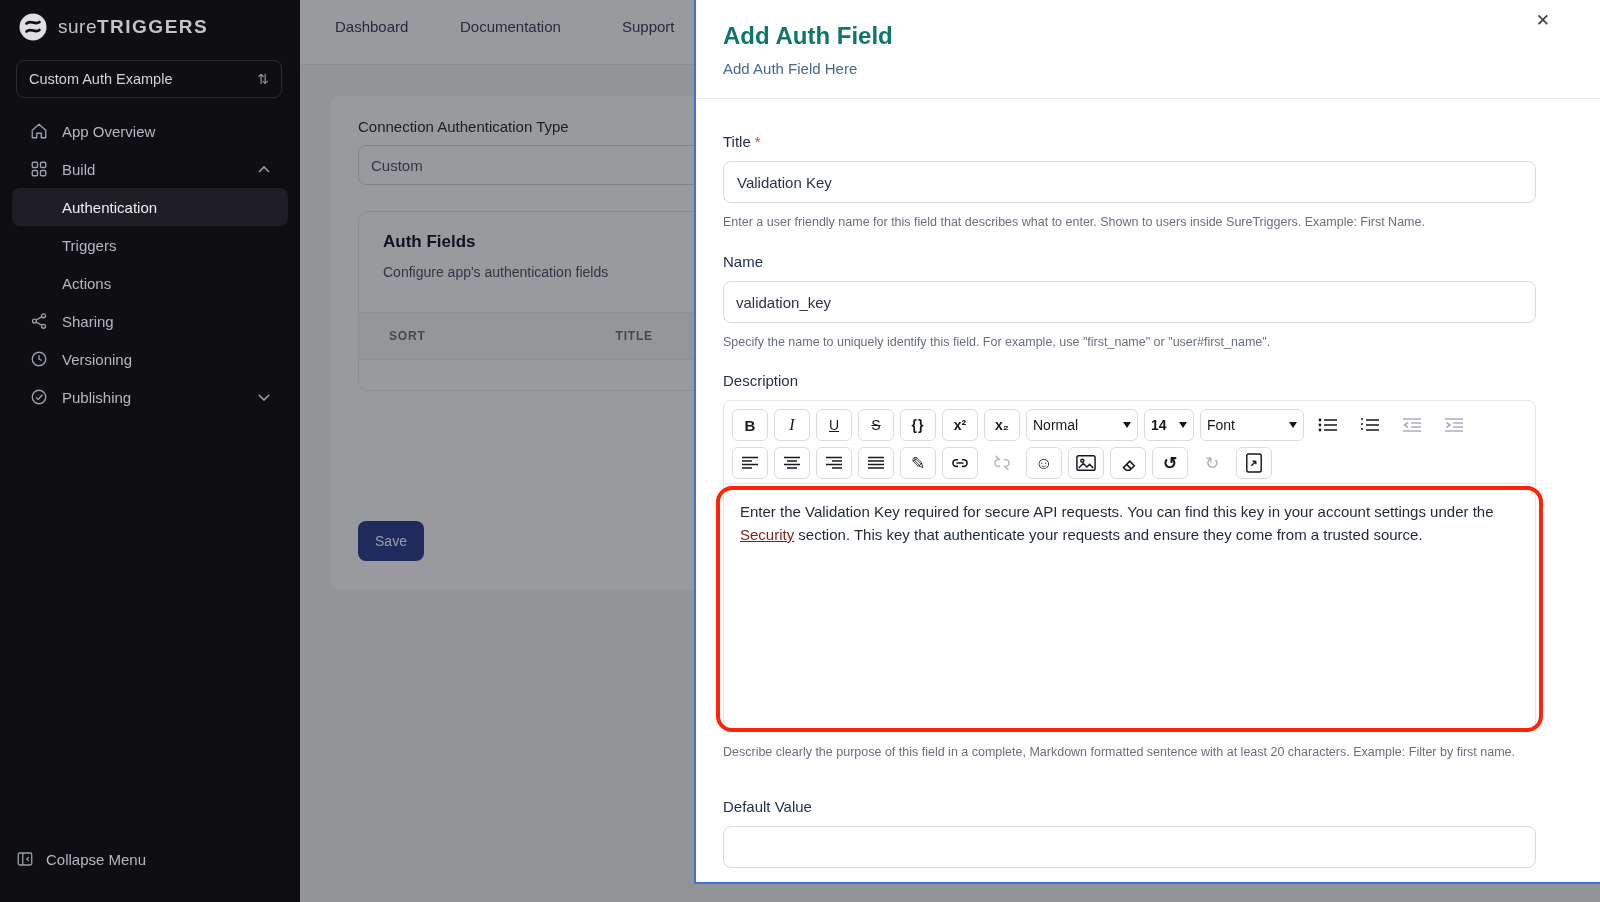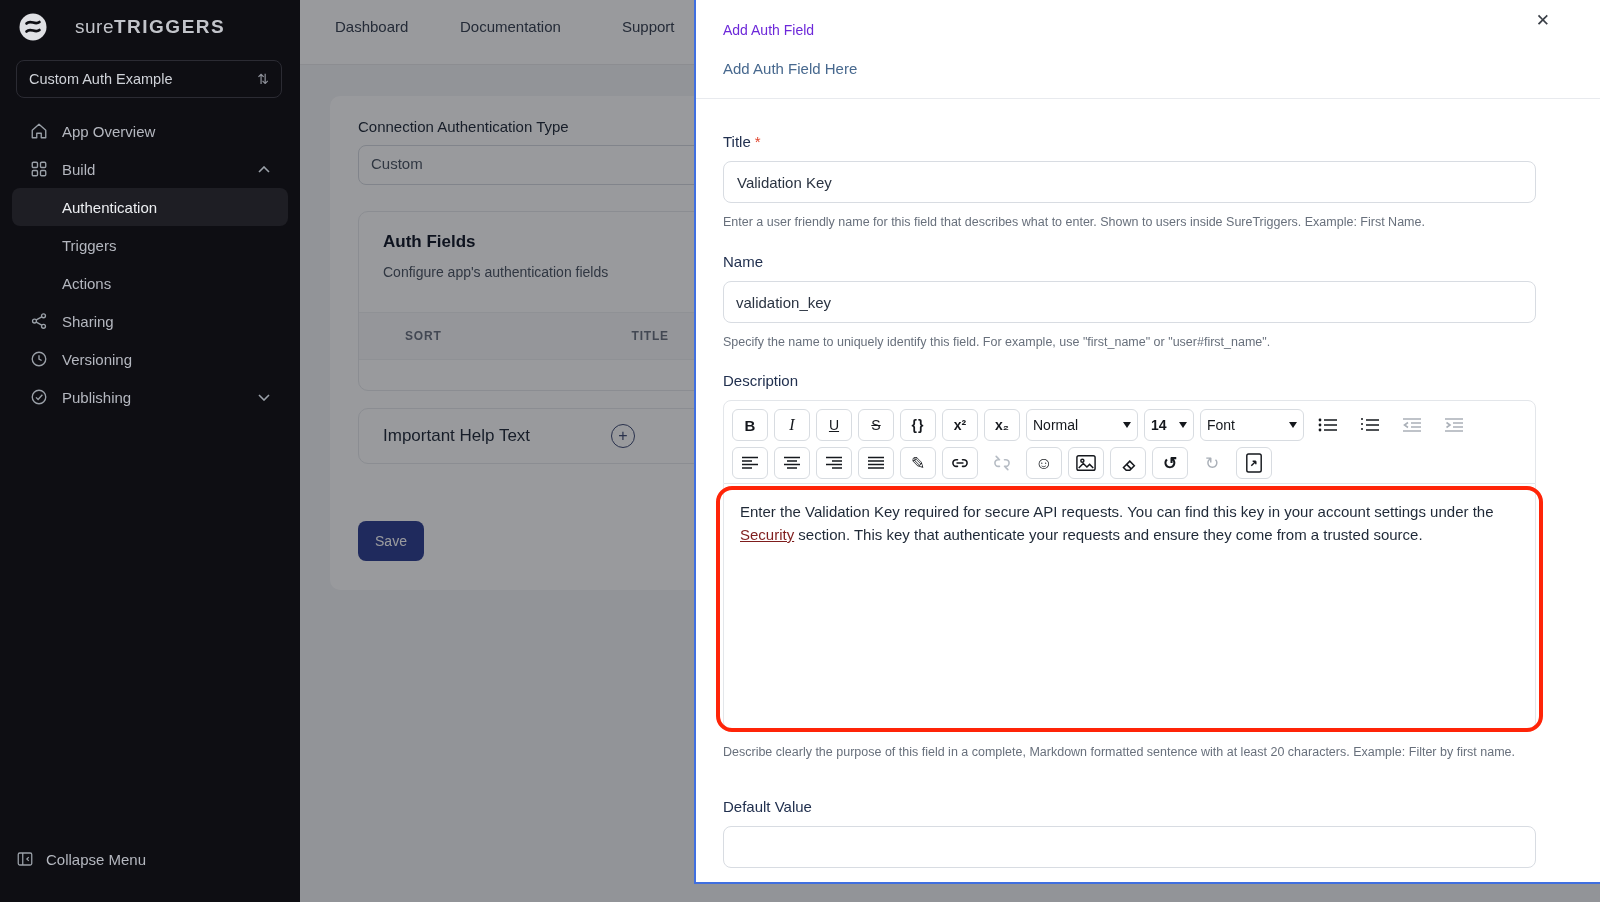--- a/index.html
+++ b/index.html
@@ -2,21 +2,21 @@
 <html><head>
 <meta charset="utf-8">
 <style>
   html,body{margin:0;padding:0}
   body{width:1600px;height:902px;position:relative;overflow:hidden;
        font-family:"Liberation Sans",sans-serif;background:#f3f4f6;color:#1f2937}
   .abs{position:absolute}
 
   
   .sidebar{position:absolute;left:0;top:0;width:300px;height:902px;background:#0e0e13;z-index:6}
-  .brand{position:absolute;left:18px;top:12px;display:flex;align-items:center;gap:27px}
+  .brand{position:absolute;left:18px;top:12px;display:flex;align-items:center;gap:10px}
   .brand-text{font-size:19px;color:#c2c4ca;letter-spacing:.5px}
   .brand-text b{font-weight:700;letter-spacing:1.5px}
   .proj-select{position:absolute;left:16px;top:60px;width:266px;height:38px;box-sizing:border-box;
        border:1px solid #2b2b33;border-radius:8px;display:flex;align-items:center;
        padding:0 12px;color:#cfd2d8;font-size:14.5px;cursor:pointer}
   .proj-select .sorticon{margin-left:auto;color:#8f929b;font-size:14px}
   .menu{position:absolute;left:12px;top:112px;right:12px}
   .mi{height:38px;display:flex;align-items:center;gap:14px;padding:0 18px;border-radius:8px;
       color:#b4b7bf;font-size:15px;cursor:pointer}
   .mi .icn{width:18px;height:18px;color:#9aa0a8;flex:0 0 18px;display:inline-flex}
@@ -26,38 +26,38 @@
   .collapse{position:absolute;left:16px;bottom:34px;display:flex;align-items:center;gap:12px;
       color:#b4b7bf;font-size:15px;cursor:pointer}
 
   
   .content{position:absolute;left:300px;top:0;width:394px;height:742px;overflow:hidden;background:#f3f4f6;z-index:1}
   .topnav{position:absolute;left:0;top:0;width:100%;height:64px;background:#ffffff;border-bottom:1px solid #e8e8ea}
   .navitem{position:absolute;top:18px;font-size:15px;color:#374151;cursor:pointer}
   .bigcard{position:absolute;left:30px;top:96px;width:460px;height:494px;background:#fff;border-radius:10px}
   .fieldlabel{font-size:15px;color:#1f2937;font-weight:500}
   .selectbox{position:absolute;left:58px;top:145px;width:380px;height:40px;box-sizing:border-box;
-      border:1px solid #d6dae0;border-radius:8px;background:#fff;display:flex;align-items:flex-end;
-      padding:12px 12px;font-size:15px;color:#4b5563;cursor:pointer}
+      border:1px solid #d6dae0;border-radius:8px;background:#fff;display:flex;align-items:center;
+      padding:3px 12px;font-size:15px;color:#4b5563;cursor:pointer}
   .subcard{position:absolute;box-sizing:border-box;border:1px solid #e7e9ec;border-radius:10px;background:#fff}
   .thead{position:absolute;left:0;right:0;top:100px;height:46px;background:#f8f9fa;
       border-top:1px solid #eef0f2;border-bottom:1px solid #eef0f2;display:flex;align-items:center}
   .thcell{font-size:12px;letter-spacing:.8px;color:#6b7280;font-weight:700}
   .pluscircle{width:22px;height:22px;border:1.6px solid #3e4a74;border-radius:50%;display:inline-flex;
       align-items:center;justify-content:center;color:#3e4a74;font-size:16px;line-height:1;cursor:pointer}
   .savebtn{position:absolute;left:58px;top:521px;width:66px;height:40px;background:#2e3f92;color:#fff;
       border:none;border-radius:8px;font-size:14px;cursor:pointer;font-family:inherit}
 
   .overlay{position:absolute;left:300px;top:0;width:1300px;height:902px;background:rgba(13,15,22,.42);z-index:5}
 
   
   .drawer{position:absolute;left:694px;top:0;width:906px;height:884px;background:#fff;z-index:10;
       border-left:2px solid #3f6fe0;border-bottom:2px solid #3f6fe0;box-sizing:border-box}
   .drawer-close{position:absolute;top:10px;right:50px;font-size:17px;color:#3a3f47;cursor:pointer}
-  .d-title{position:absolute;left:27px;top:22px;font-size:14px;font-weight:400;color:#6d28d9}
+  .d-title{position:absolute;left:27px;top:22px;font-size:24px;font-weight:700;color:#0f766e}
   .d-sub{position:absolute;left:27px;top:60px;font-size:15px;color:#47688e}
   .d-divider{position:absolute;left:0;top:98px;width:100%;height:1px;background:#e8eaee}
   .flabel{position:absolute;left:27px;font-size:15px;color:#21304f;font-weight:500}
   .req{color:#e0442c;margin-left:4px}
   .tinput{position:absolute;left:27px;width:813px;height:42px;box-sizing:border-box;border:1px solid #d8dce2;
       border-radius:8px;padding:0 13px;font-size:15px;color:#2b3442;font-family:inherit;background:#fff}
   .helper{position:absolute;left:27px;width:810px;font-size:12.5px;color:#68707c;line-height:17px}
 
   .ql-toolbar{position:absolute;left:27px;top:400px;width:813px;height:84px;box-sizing:border-box;
       border:1px solid #e3e6ea;border-radius:8px 8px 0 0;background:#fff;padding:7px 8px}
@@ -199,31 +199,25 @@
   <span class="abs fieldlabel" style="left:58px;top:118px">Connection Authentication Type</span>
 
   <div class="selectbox">
     <span>Custom</span>
   </div>
 
   <div class="subcard" style="left:58px;top:211px;width:420px;height:180px">
     <span class="abs" style="left:24px;top:20px;font-size:17px;font-weight:700;color:#111827">Auth Fields</span>
     <span class="abs" style="left:24px;top:52px;font-size:14px;color:#4b5563">Configure app's authentication fields</span>
     <div class="thead">
-      <span class="thcell" style="margin-left:46px">SORT</span>
+      <span class="thcell" style="margin-left:30px">SORT</span>
       <span class="thcell" style="margin-left:190px">TITLE</span>
     </div>
   </div>
 
-  <div class="subcard" style="left:58px;top:408px;width:420px;height:56px">
-    <span class="abs" style="left:24px;top:17px;font-size:17px;font-weight:500;color:#1f2937">Important Help Text</span>
-    <span class="abs pluscircle" style="left:252px;top:15px">
-      <span>+</span>
-    </span>
-  </div>
 
   <button class="savebtn">Save</button>
 </div>
 
 <div class="overlay"></div>
 
 <div class="drawer">
 
   <span class="drawer-close">✕</span>
   <div class="d-title">Add Auth Field</div>

